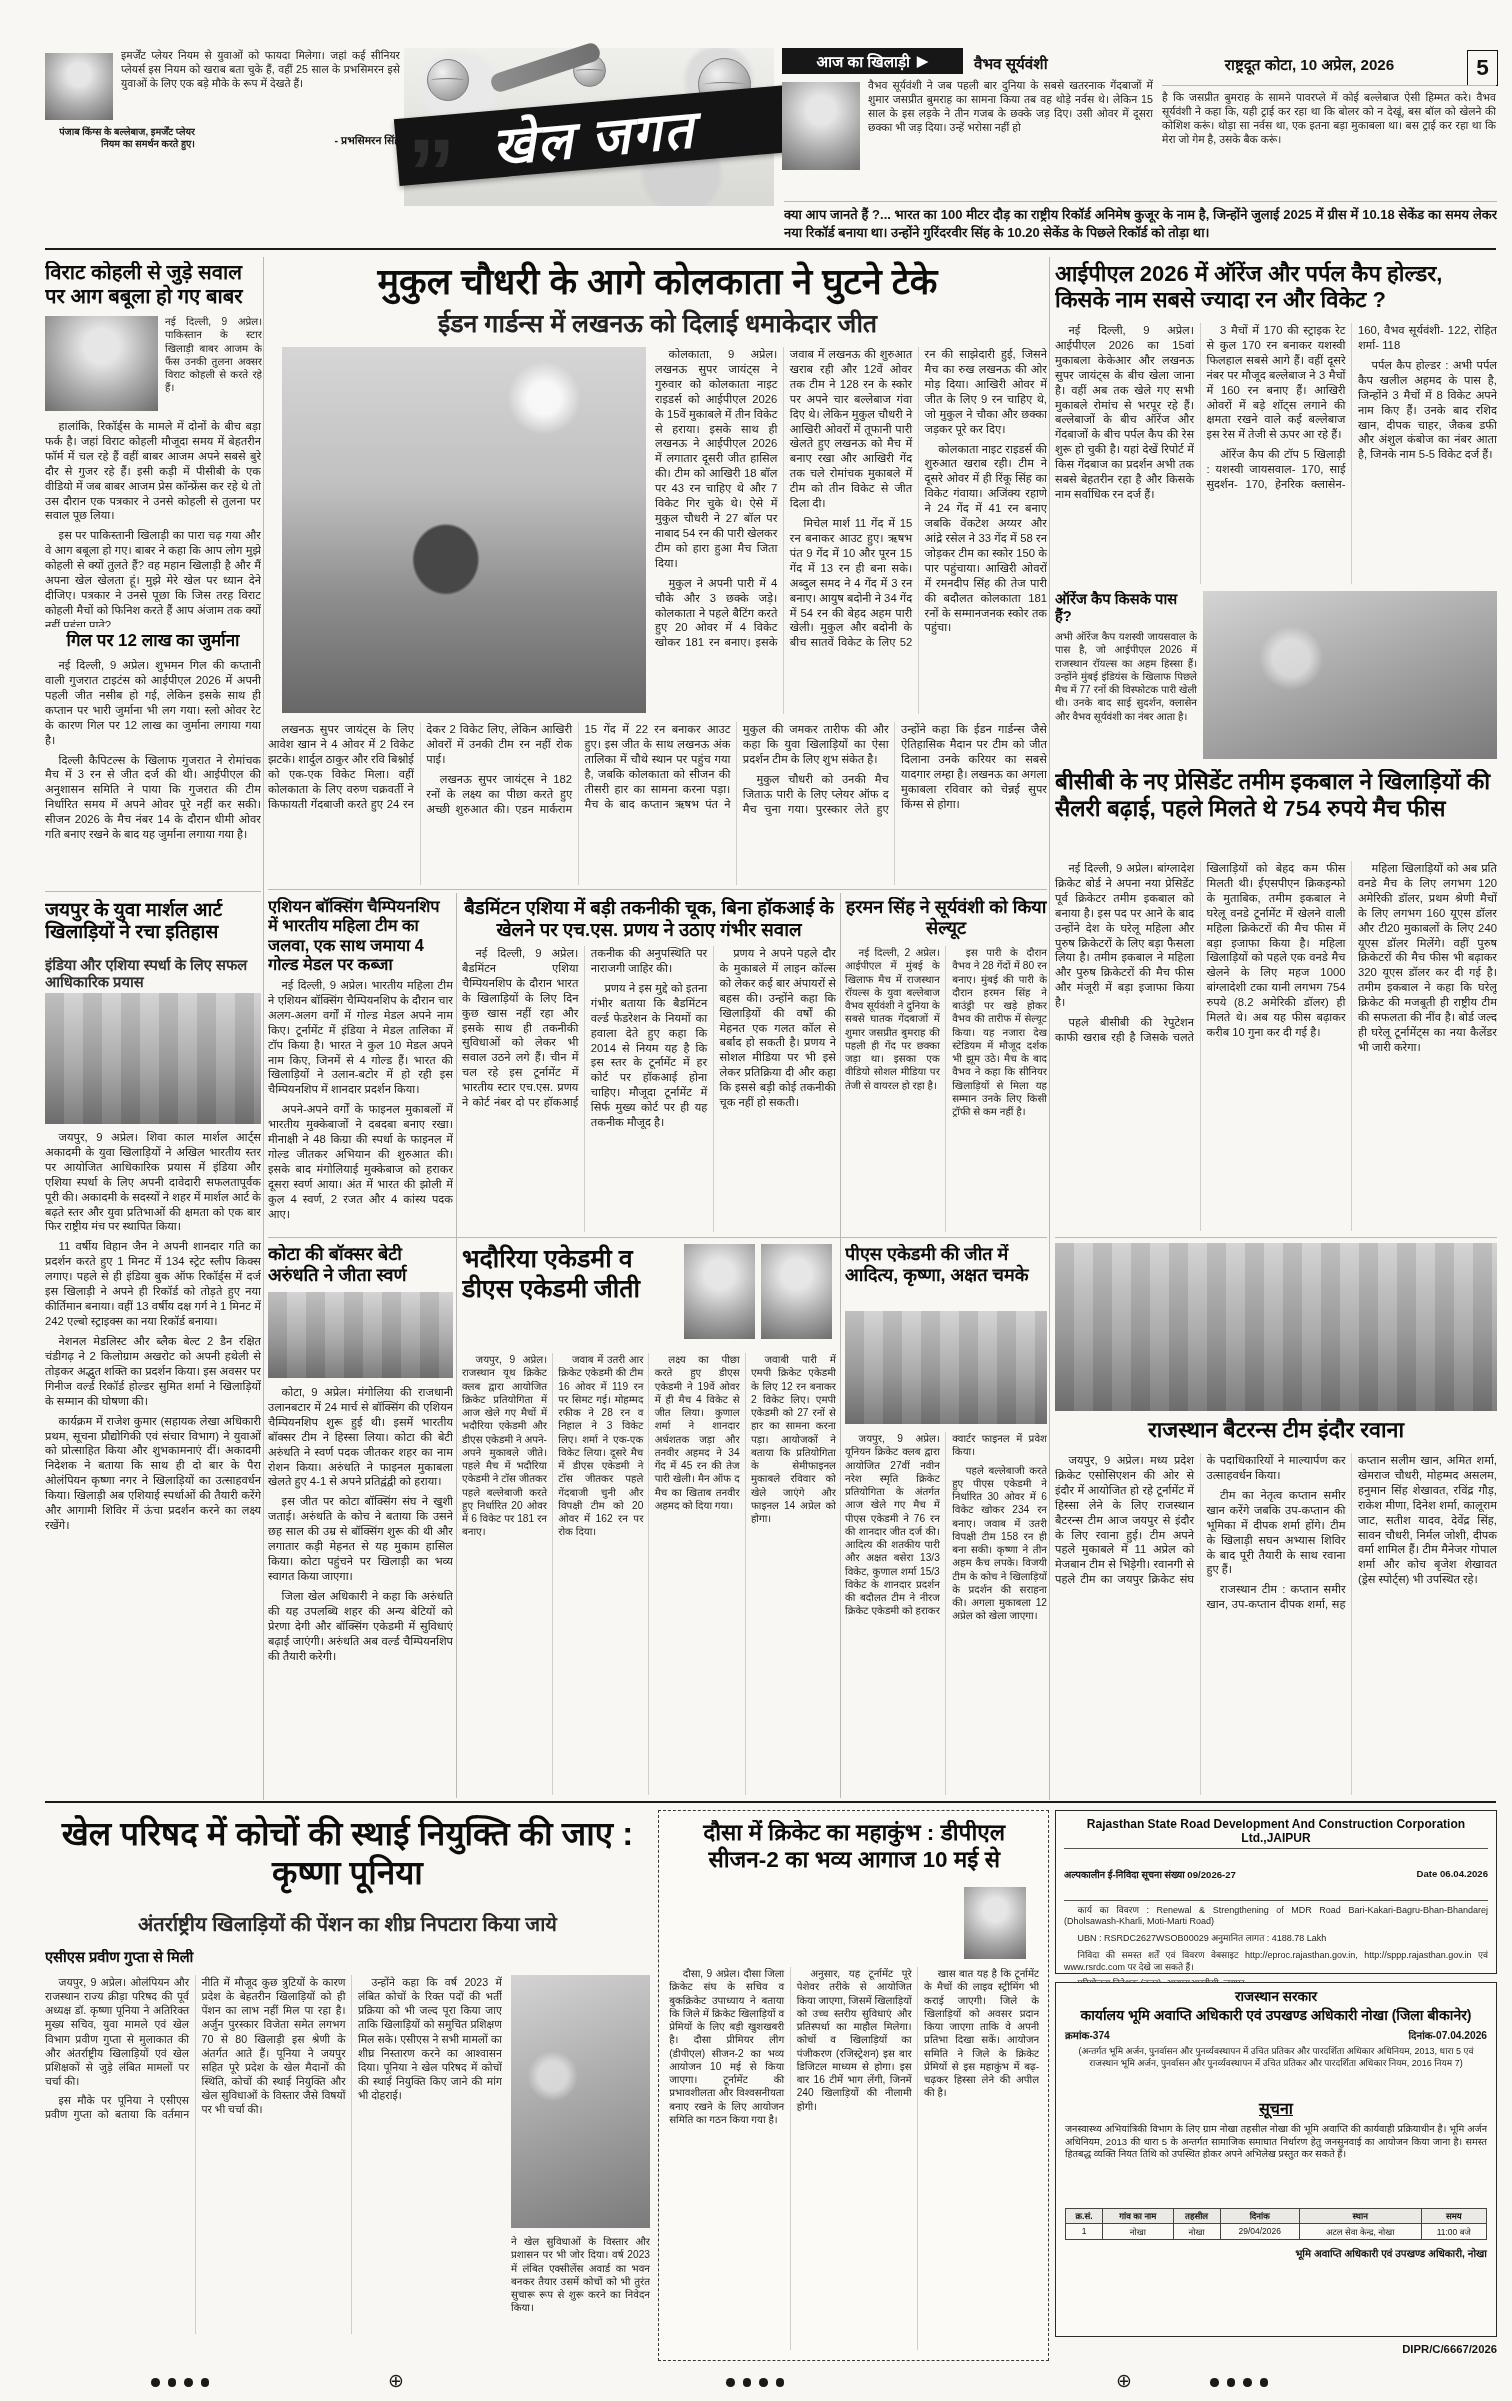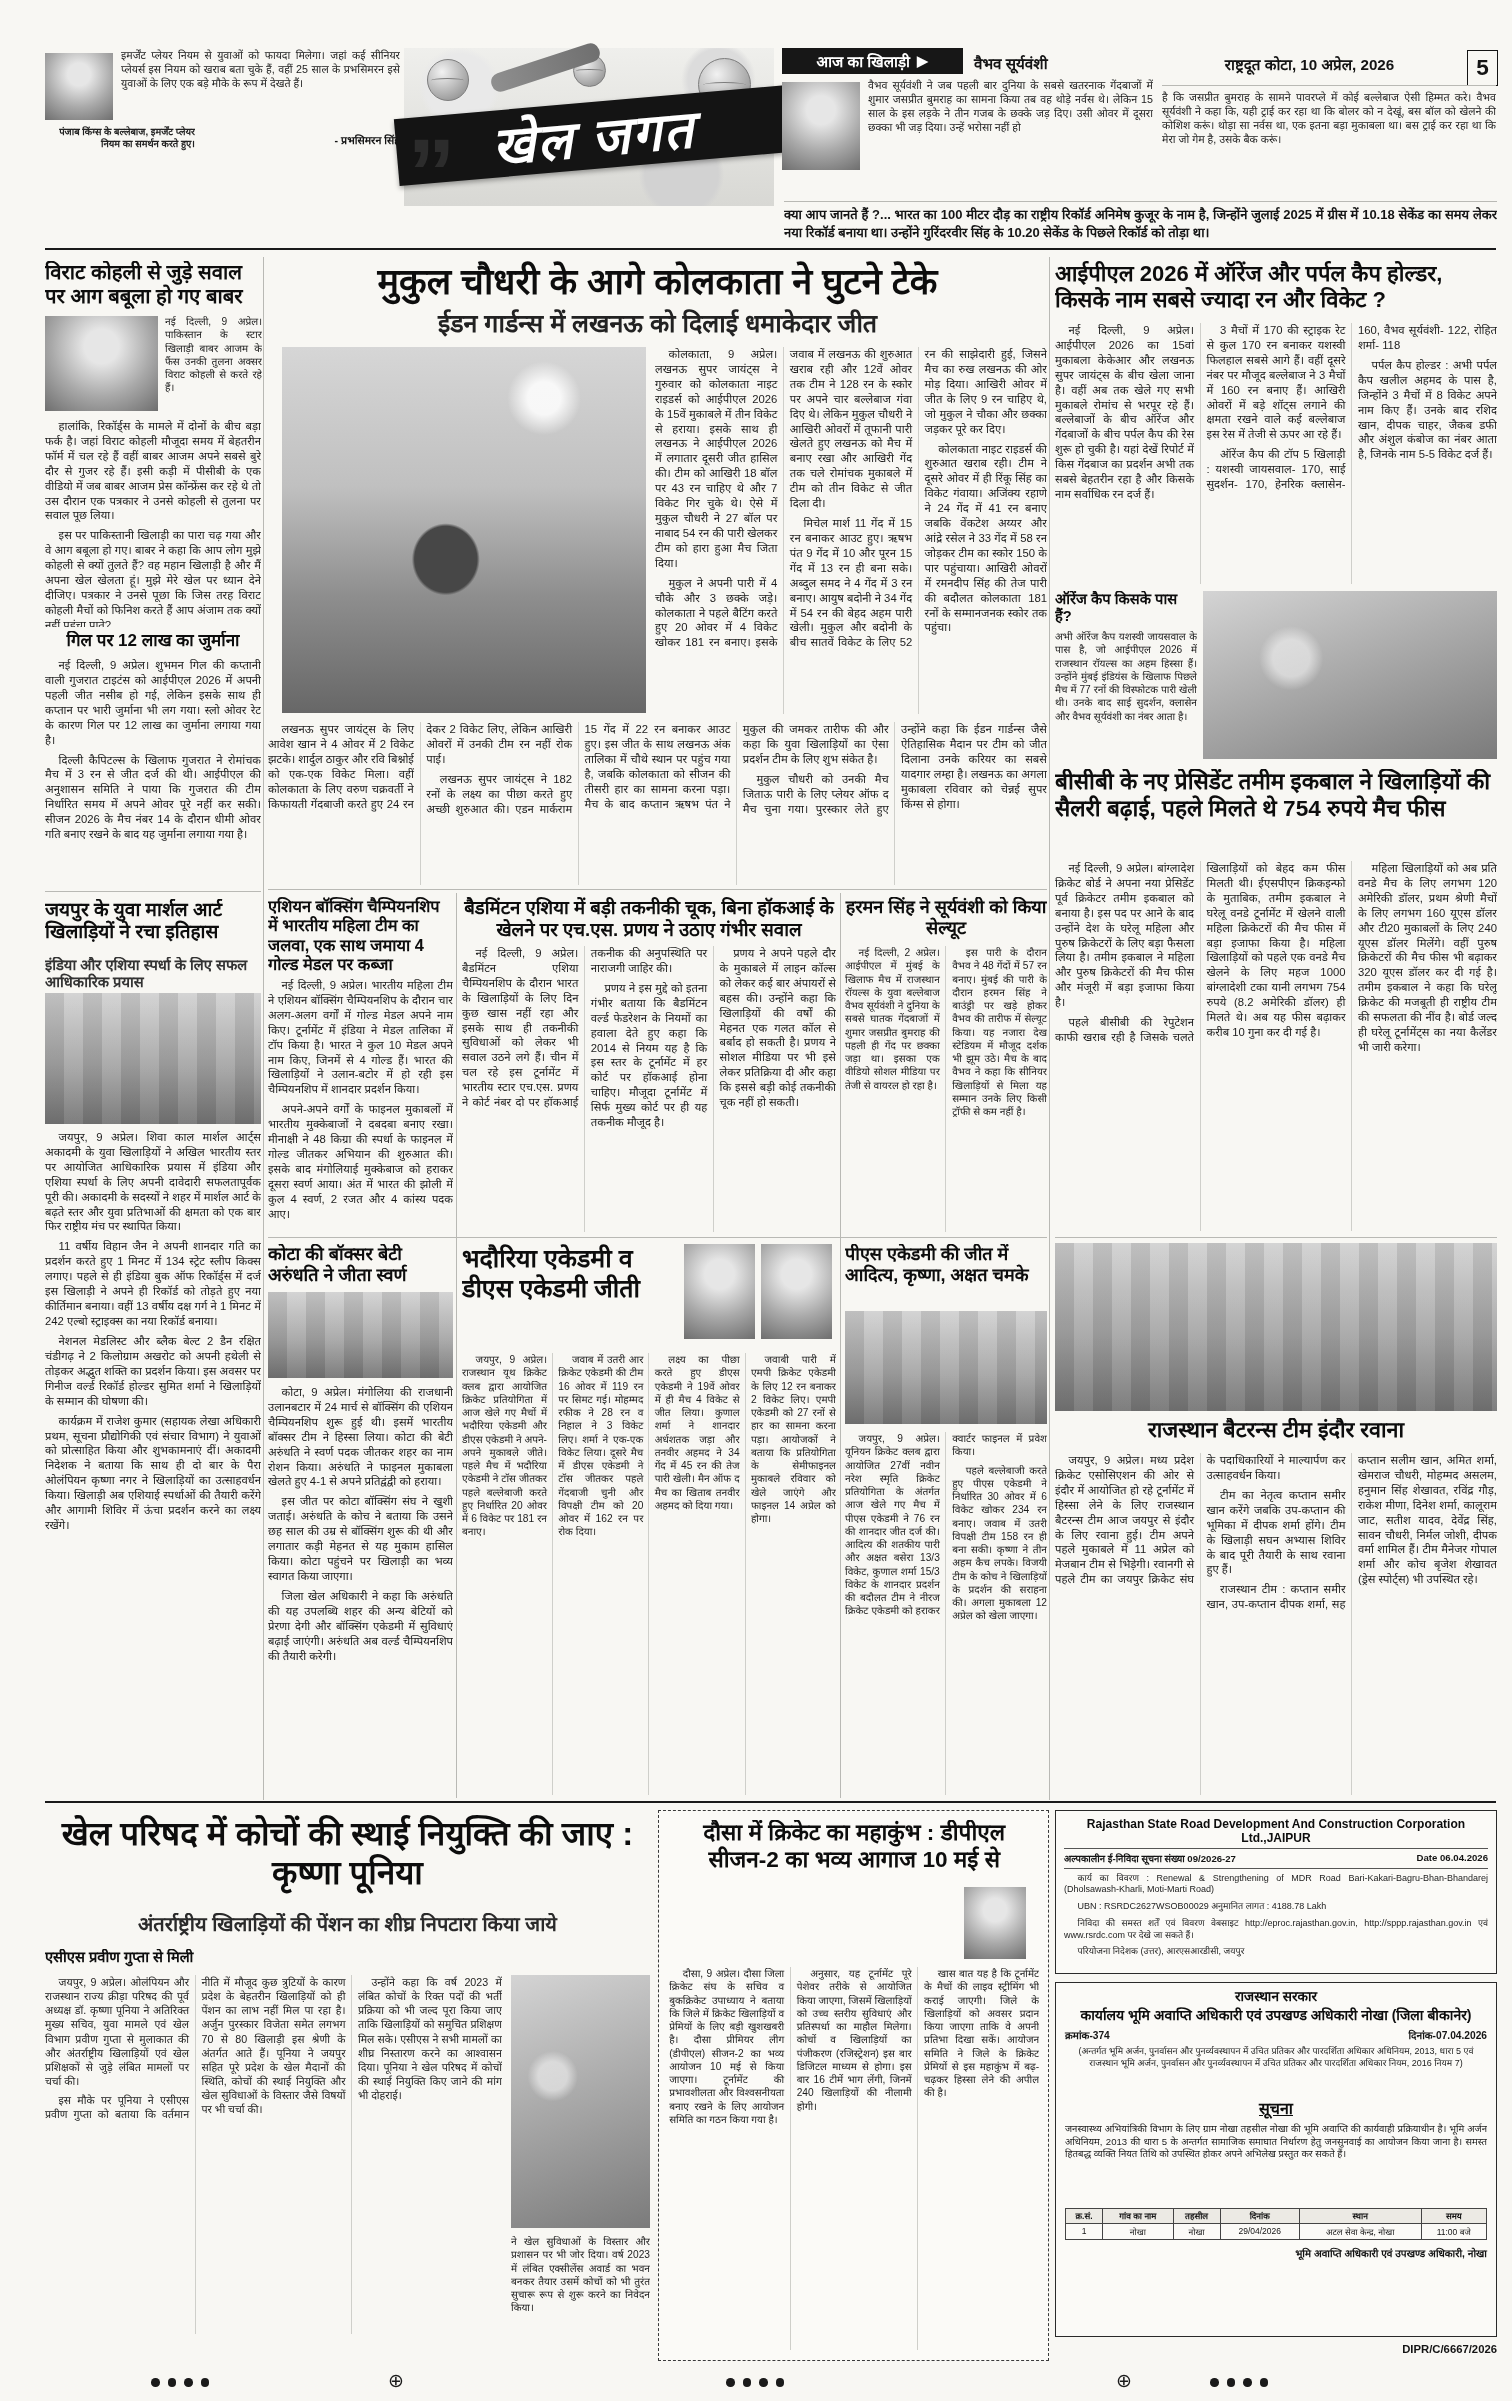--- a/index.html
+++ b/index.html
@@ -157,21 +157,21 @@
       <p class="para">नई दिल्ली, 9 अप्रेल। बैडमिंटन एशिया चैम्पियनशिप के दौरान भारत के खिलाड़ियों के लिए दिन कुछ खास नहीं रहा और इसके साथ ही तकनीकी सुविधाओं को लेकर भी सवाल उठने लगे हैं। चीन में चल रहे इस टूर्नामेंट में भारतीय स्टार एच.एस. प्रणय ने कोर्ट नंबर दो पर हॉकआई तकनीक की अनुपस्थिति पर नाराजगी जाहिर की।</p>
       <p class="para">प्रणय ने इस मुद्दे को इतना गंभीर बताया कि बैडमिंटन वर्ल्ड फेडरेशन के नियमों का हवाला देते हुए कहा कि 2014 से नियम यह है कि इस स्तर के टूर्नामेंट में हर कोर्ट पर हॉकआई होना चाहिए। मौजूदा टूर्नामेंट में सिर्फ मुख्य कोर्ट पर ही यह तकनीक मौजूद है।</p>
       <p class="para">प्रणय ने अपने पहले दौर के मुकाबले में लाइन कॉल्स को लेकर कई बार अंपायरों से बहस की। उन्होंने कहा कि खिलाड़ियों की वर्षों की मेहनत एक गलत कॉल से बर्बाद हो सकती है। प्रणय ने सोशल मीडिया पर भी इसे लेकर प्रतिक्रिया दी और कहा कि इससे बड़ी कोई तकनीकी चूक नहीं हो सकती।</p>
     </div>
 
   <div class="abs rule-soft" style="left:840px;top:893px;width:1.1px;height:905px;"></div>
 
   <div class="abs hl center clip" style="left:845px;top:897px;width:202px;height:45px;font-size:18px;">हरमन सिंह ने सूर्यवंशी को किया सेल्यूट</div>
   <div class="abs body-sm cols-2 clip" style="left:845px;top:946px;width:202px;height:286px;">
       <p class="para">नई दिल्ली, 2 अप्रेल। आईपीएल में मुंबई के खिलाफ मैच में राजस्थान रॉयल्स के युवा बल्लेबाज वैभव सूर्यवंशी ने दुनिया के सबसे घातक गेंदबाजों में शुमार जसप्रीत बुमराह की पहली ही गेंद पर छक्का जड़ा था। इसका एक वीडियो सोशल मीडिया पर तेजी से वायरल हो रहा है।</p>
-      <p class="para">इस पारी के दौरान वैभव ने 48 गेंदों में 57 रन बनाए। मुंबई की पारी के दौरान हरमन सिंह ने बाउंड्री पर खड़े होकर वैभव की तारीफ में सेल्यूट किया। यह नजारा देख स्टेडियम में मौजूद दर्शक भी झूम उठे। मैच के बाद वैभव ने कहा कि सीनियर खिलाड़ियों से मिला यह सम्मान उनके लिए किसी ट्रॉफी से कम नहीं है।</p>
+      <p class="para">इस पारी के दौरान वैभव ने 28 गेंदों में 80 रन बनाए। मुंबई की पारी के दौरान हरमन सिंह ने बाउंड्री पर खड़े होकर वैभव की तारीफ में सेल्यूट किया। यह नजारा देख स्टेडियम में मौजूद दर्शक भी झूम उठे। मैच के बाद वैभव ने कहा कि सीनियर खिलाड़ियों से मिला यह सम्मान उनके लिए किसी ट्रॉफी से कम नहीं है।</p>
     </div>
 
   <div class="abs rule-soft" style="left:268px;top:1237px;width:779px;height:1.1px;"></div>
 
   <div class="abs hl clip" style="left:268px;top:1244px;width:185px;height:44px;font-size:18px;">कोटा की बॉक्सर बेटी अरुंधति ने जीता स्वर्ण</div>
   <div class="abs photo ph-group" style="left:268px;top:1292px;width:185px;height:86px;"></div>
   <div class="abs body-text clip" style="left:268px;top:1385px;width:185px;height:412px;">
       <p class="para">कोटा, 9 अप्रेल। मंगोलिया की राजधानी उलानबटार में 24 मार्च से बॉक्सिंग की एशियन चैम्पियनशिप शुरू हुई थी। इसमें भारतीय बॉक्सर टीम ने हिस्सा लिया। कोटा की बेटी अरुंधति ने स्वर्ण पदक जीतकर शहर का नाम रोशन किया। अरुंधति ने फाइनल मुकाबला खेलते हुए 4-1 से अपने प्रतिद्वंद्वी को हराया।</p>
       <p class="para">इस जीत पर कोटा बॉक्सिंग संघ ने खुशी जताई। अरुंधति के कोच ने बताया कि उसने छह साल की उम्र से बॉक्सिंग शुरू की थी और लगातार कड़ी मेहनत से यह मुकाम हासिल किया। कोटा पहुंचने पर खिलाड़ी का भव्य स्वागत किया जाएगा।</p>
       <p class="para">जिला खेल अधिकारी ने कहा कि अरुंधति की यह उपलब्धि शहर की अन्य बेटियों को प्रेरणा देगी और बॉक्सिंग एकेडमी में सुविधाएं बढ़ाई जाएंगी। अरुंधति अब वर्ल्ड चैम्पियनशिप की तैयारी करेगी।</p>
@@ -244,21 +244,21 @@
     <div class="abs photo ph-portrait" style="left:305px;top:76px;width:62px;height:72px;"></div>
     <div class="abs body-sm cols-3 clip" style="left:10.2px;top:156px;width:370px;height:383px;">
         <p class="para">दौसा, 9 अप्रेल। दौसा जिला क्रिकेट संघ के सचिव व बुकक्रिकेट उपाध्याय ने बताया कि जिले में क्रिकेट खिलाड़ियों व प्रेमियों के लिए बड़ी खुशखबरी है। दौसा प्रीमियर लीग (डीपीएल) सीजन-2 का भव्य आयोजन 10 मई से किया जाएगा। टूर्नामेंट की प्रभावशीलता और विश्वसनीयता बनाए रखने के लिए आयोजन समिति का गठन किया गया है।</p>
         <p class="para">अनुसार, यह टूर्नामेंट पूरे पेशेवर तरीके से आयोजित किया जाएगा, जिसमें खिलाड़ियों को उच्च स्तरीय सुविधाएं और प्रतिस्पर्धा का माहौल मिलेगा। कोचों व खिलाड़ियों का पंजीकरण (रजिस्ट्रेशन) इस बार डिजिटल माध्यम से होगा। इस बार 16 टीमें भाग लेंगी, जिनमें 240 खिलाड़ियों की नीलामी होगी।</p>
         <p class="para">खास बात यह है कि टूर्नामेंट के मैचों की लाइव स्ट्रीमिंग भी कराई जाएगी। जिले के खिलाड़ियों को अवसर प्रदान किया जाएगा ताकि वे अपनी प्रतिभा दिखा सकें। आयोजन समिति ने जिले के क्रिकेट प्रेमियों से इस महाकुंभ में बढ़-चढ़कर हिस्सा लेने की अपील की है।</p>
       </div>
   </div>
 
   <div class="abs boxed" style="left:1055px;top:1810px;width:442px;height:164px;box-sizing:border-box;padding:5.6px 8px;">
     <div class="hl center" style="font-size:12px;">Rajasthan State Road Development And Construction Corporation Ltd.,JAIPUR</div>
-    <div style="display:flex;justify-content:space-between;font-size:9.6px;font-weight:700;margin-top:3.4px;border-top:0.6px solid #555;border-bottom:0.6px solid #555;padding:3px 0;">
+    <div style="display:flex;justify-content:space-between;font-size:9.6px;font-weight:700;margin-top:3.4px;border-top:0.6px solid #555;border-bottom:0.6px solid #555;padding:19px 0;">
       <span>अल्पकालीन ई-निविदा सूचना संख्या 09/2026-27</span>
       <span>Date 06.04.2026</span>
     </div>
     <div class="body-sm clip" style="font-size:9px;margin-top:3.4px;height:102px;">
         <p class="para">कार्य का विवरण : Renewal &amp; Strengthening of MDR Road Bari-Kakari-Bagru-Bhan-Bhandarej (Dholsawash-Kharli, Moti-Marti Road)</p>
         <p class="para">UBN : RSRDC2627WSOB00029    अनुमानित लागत : 4188.78 Lakh</p>
         <p class="para">निविदा की समस्त शर्तें एवं विवरण वेबसाइट http://eproc.rajasthan.gov.in, http://sppp.rajasthan.gov.in एवं www.rsrdc.com पर देखे जा सकते हैं।</p>
         <p class="para">परियोजना निदेशक (उत्तर), आरएसआरडीसी, जयपुर</p>
       </div>
   </div>

